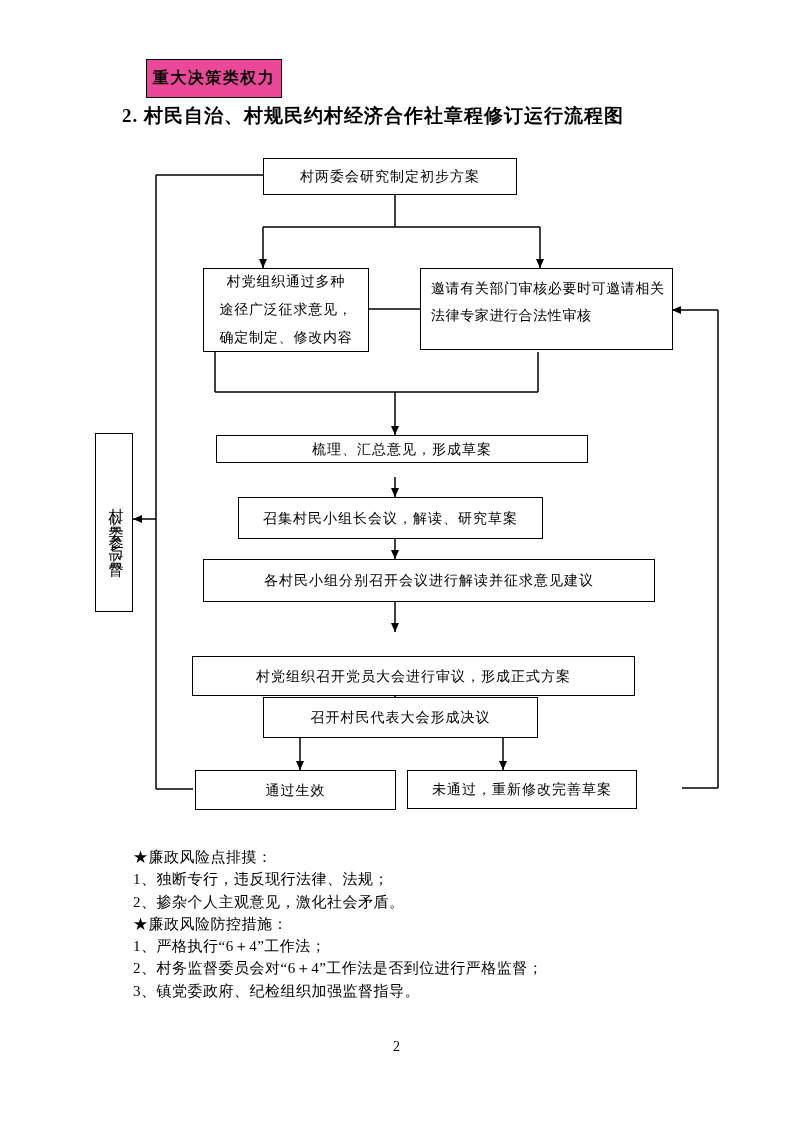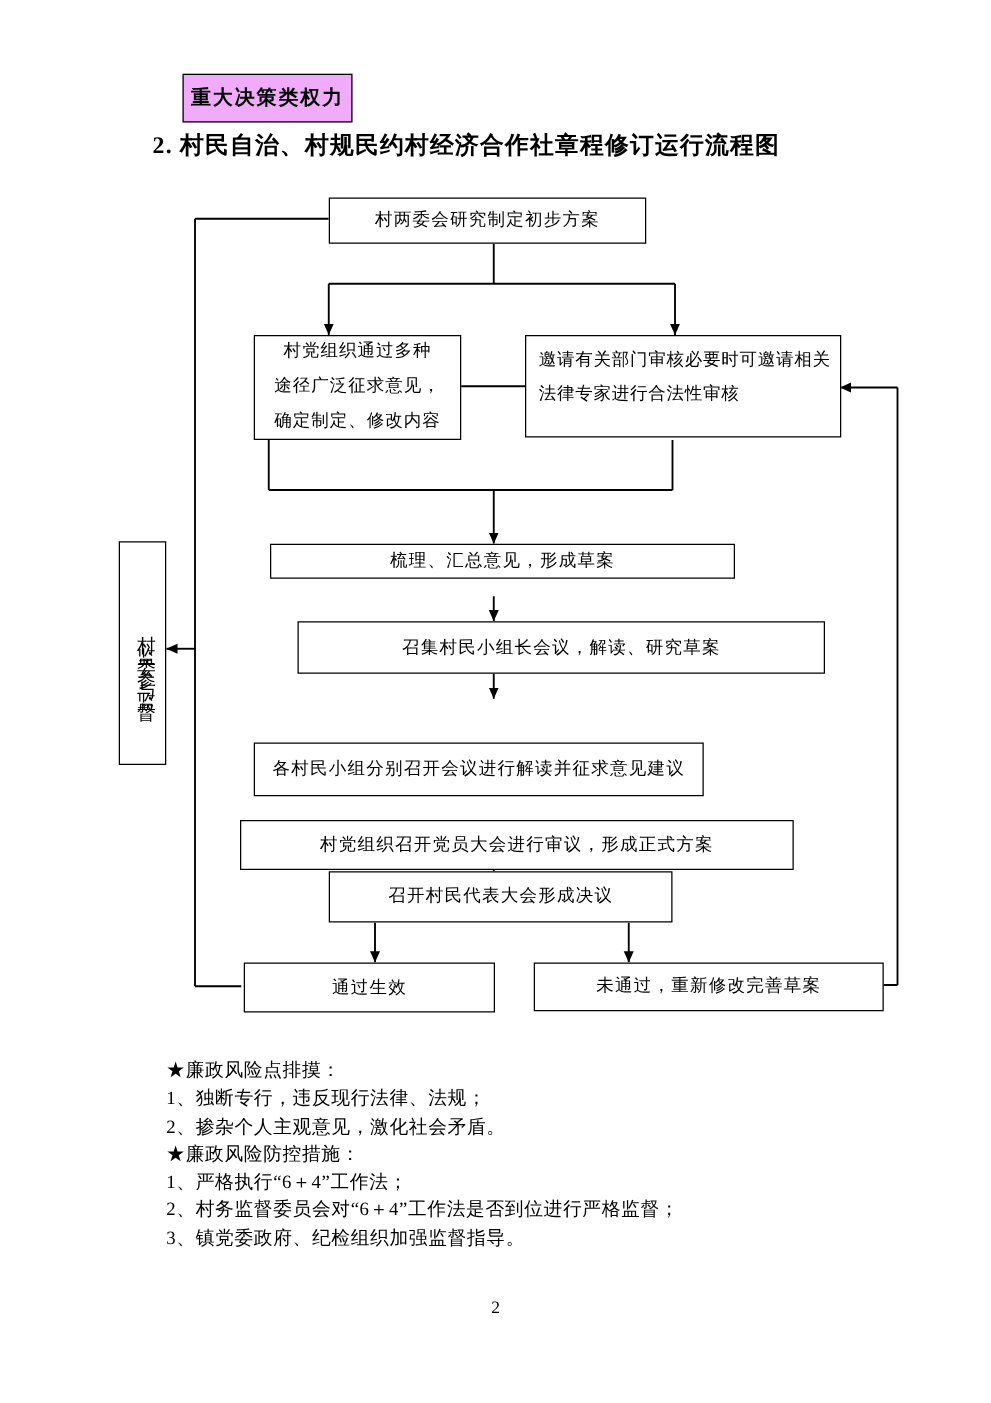--- a/index.html
+++ b/index.html
@@ -3,46 +3,46 @@
 <meta charset="utf-8">
 <style>
   html,body{margin:0;padding:0;background:#fff;}
   .page{
     position:relative;width:793px;height:1122px;margin:0 auto;background:#fff;
     font-family:"Liberation Serif","DejaVu Serif",serif;color:#000;overflow:hidden;
   }
   .connectors{position:absolute;left:0;top:0;width:793px;height:1122px;}
   .cat-box{
     position:absolute;left:146px;top:59px;width:136px;height:39px;
-    box-sizing:border-box;border:1.8px solid #000;background:#f0abfc;
+    box-sizing:border-box;border:1.8px solid #000;background:#ec4899;
     display:flex;align-items:center;justify-content:center;
     font-size:16px;font-weight:bold;letter-spacing:1.5px;
   }
   .title{
     position:absolute;left:122px;top:103px;width:600px;
     font-size:19px;font-weight:bold;letter-spacing:1px;white-space:nowrap;
   }
   .node{
     position:absolute;box-sizing:border-box;border:1.6px solid #000;background:#fff;
     display:flex;align-items:center;justify-content:center;
     font-size:14px;letter-spacing:1px;text-align:center;line-height:1.5;
   }
   .node-a{left:263px;top:158px;width:254px;height:37px;}
   .node-b{left:203px;top:268px;width:166px;height:84px;white-space:pre-line;
           line-height:28px;letter-spacing:0.8px;padding:2px 2px;}
   .node-c{left:420px;top:268px;width:253px;height:82px;white-space:pre-line;
           align-items:flex-start;justify-content:flex-start;text-align:left;
           padding:6px 6px 0 10px;line-height:27px;letter-spacing:0.6px;}
   .node-d{left:216px;top:435px;width:372px;height:28px;}
-  .node-e{left:238px;top:497px;width:422px;height:42px;}
-  .node-f{left:203px;top:559px;width:360px;height:43px;margin-top:35px;}
+  .node-e{left:238px;top:497px;width:305px;height:42px;}
+  .node-f{left:203px;top:559px;width:452px;height:43px;}
   .node-g{left:192px;top:632px;width:443px;height:40px;margin-top:24px;}
   .node-h{left:263px;top:697px;width:275px;height:41px;}
   .node-i{left:195px;top:770px;width:201px;height:40px;}
-  .node-j{left:427px;top:770px;width:280px;height:39px;}
+  .node-j{left:407px;top:770px;width:230px;height:39px;}
   .node-k{
     left:95px;top:433px;width:38px;height:179px;display:block;
     writing-mode:vertical-rl;text-orientation:upright;
     font-size:15px;letter-spacing:9px;line-height:32px;
     padding-top:10px;box-sizing:border-box;
   }
   .notes{
     position:absolute;left:113px;top:846px;width:580px;
     font-size:15px;line-height:22.3px;letter-spacing:0.5px;margin-left:20px;
   }

